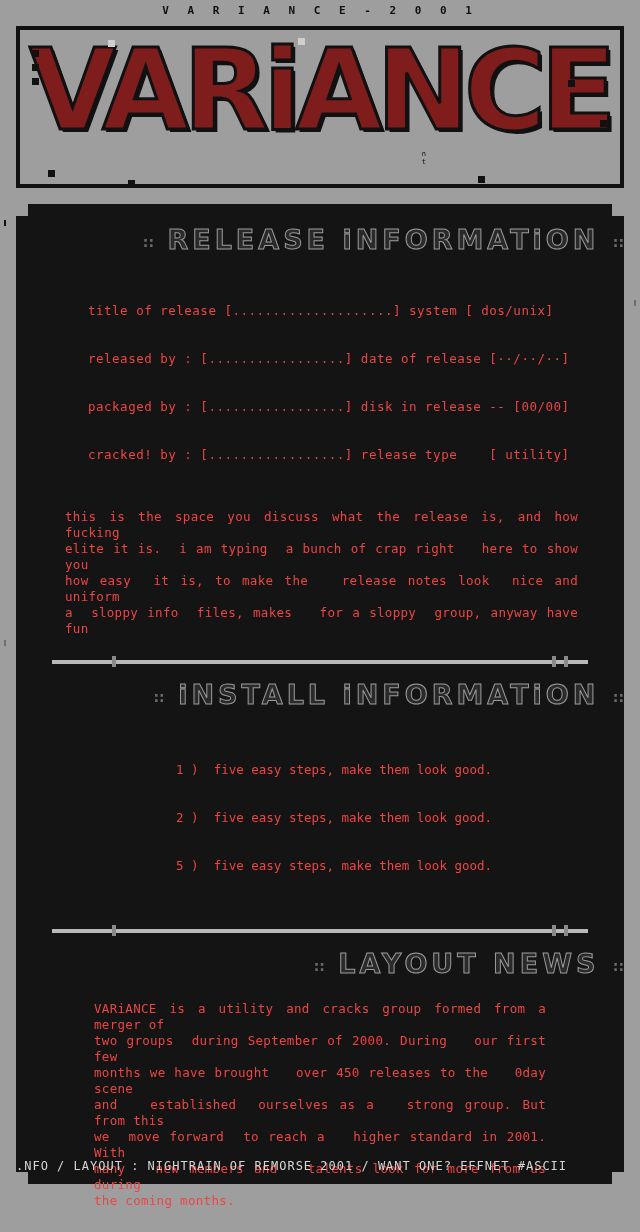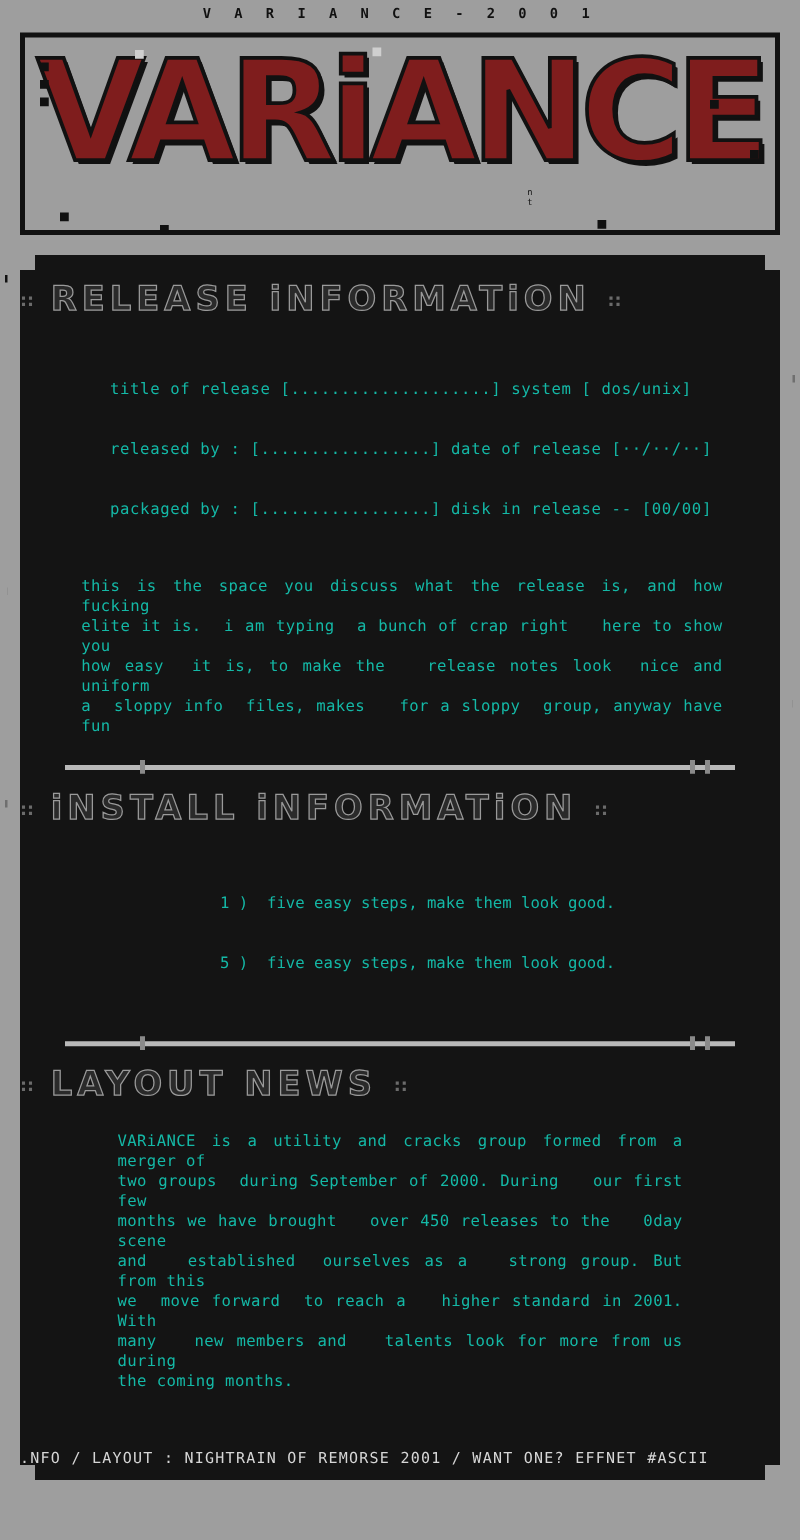--- a/index.html
+++ b/index.html
@@ -103,21 +103,21 @@
     width: 12px; height: 12px;
     background: #9e9e9e;
   }
   .corner.tl { left: 0; top: 0; }
   .corner.tr { right: 0; top: 0; }
   .corner.bl { left: 0; bottom: 0; }
   .corner.br { right: 0; bottom: 0; }
 
   
   .heading {
-    text-align: left;
+    text-align: right;
     font-family: "DejaVu Sans", "Liberation Sans", sans-serif;
     font-size: 27px;
     letter-spacing: 4px;
     font-weight: bold;
     color: #2a2a2a;
     -webkit-text-stroke: 1px #9a9a9a;
     margin: 14px 0 10px 0;
     white-space: nowrap;
   }
   .heading .deco {
@@ -126,21 +126,21 @@
     font-size: 14px;
     letter-spacing: 0;
     vertical-align: middle;
   }
 
   
   .mono {
     font-family: "DejaVu Sans Mono", "Liberation Mono", monospace;
     font-size: 12.5px;
     line-height: 16px;
-    color: #14b8a6;
+    color: #ef4444;
     white-space: pre;
   }
   .fields {
     padding: 6px 0 0 72px;
   }
   .fields .row { letter-spacing: 0.5px; }
 
   .para {
     padding: 14px 46px 0 49px;
     text-align: justify;
@@ -238,20 +238,21 @@
     <div class="heading">
       <span class="deco">::</span>
       <span>RELEASE iNFORMATiON</span>
       <span class="deco">::</span>
     </div>
 
     <div class="mono fields">
       <div class="row">title of release [....................] system [ dos/unix]</div>
       <div class="row">released by : [.................] date of release [··/··/··]</div>
       <div class="row">packaged by : [.................] disk in release -- [00/00]</div>
+      <div class="row">cracked! by : [.................] release type    [ utility]</div>
     </div>
 
     <div class="mono para">this is the space you discuss what the release is, and how fucking
 elite it is.  i am typing  a bunch of crap right   here to show you
 how easy  it is, to make the   release notes look  nice and uniform
 a  sloppy info  files, makes   for a sloppy  group, anyway have fun</div>
 
     <div class="sep">
       <div class="bar"></div>
       <div class="tick" style="left:60px;"></div>
@@ -260,20 +261,21 @@
     </div>
 
     <div class="heading">
       <span class="deco">::</span>
       <span>iNSTALL iNFORMATiON</span>
       <span class="deco">::</span>
     </div>
 
     <div class="mono steps">
       <div>1 )  five easy steps, make them look good.</div>
+      <div>2 )  five easy steps, make them look good.</div>
       <div>5 )  five easy steps, make them look good.</div>
     </div>
 
     <div class="sep">
       <div class="bar"></div>
       <div class="tick" style="left:60px;"></div>
       <div class="tick" style="left:500px;"></div>
       <div class="tick" style="left:512px;"></div>
     </div>
 

